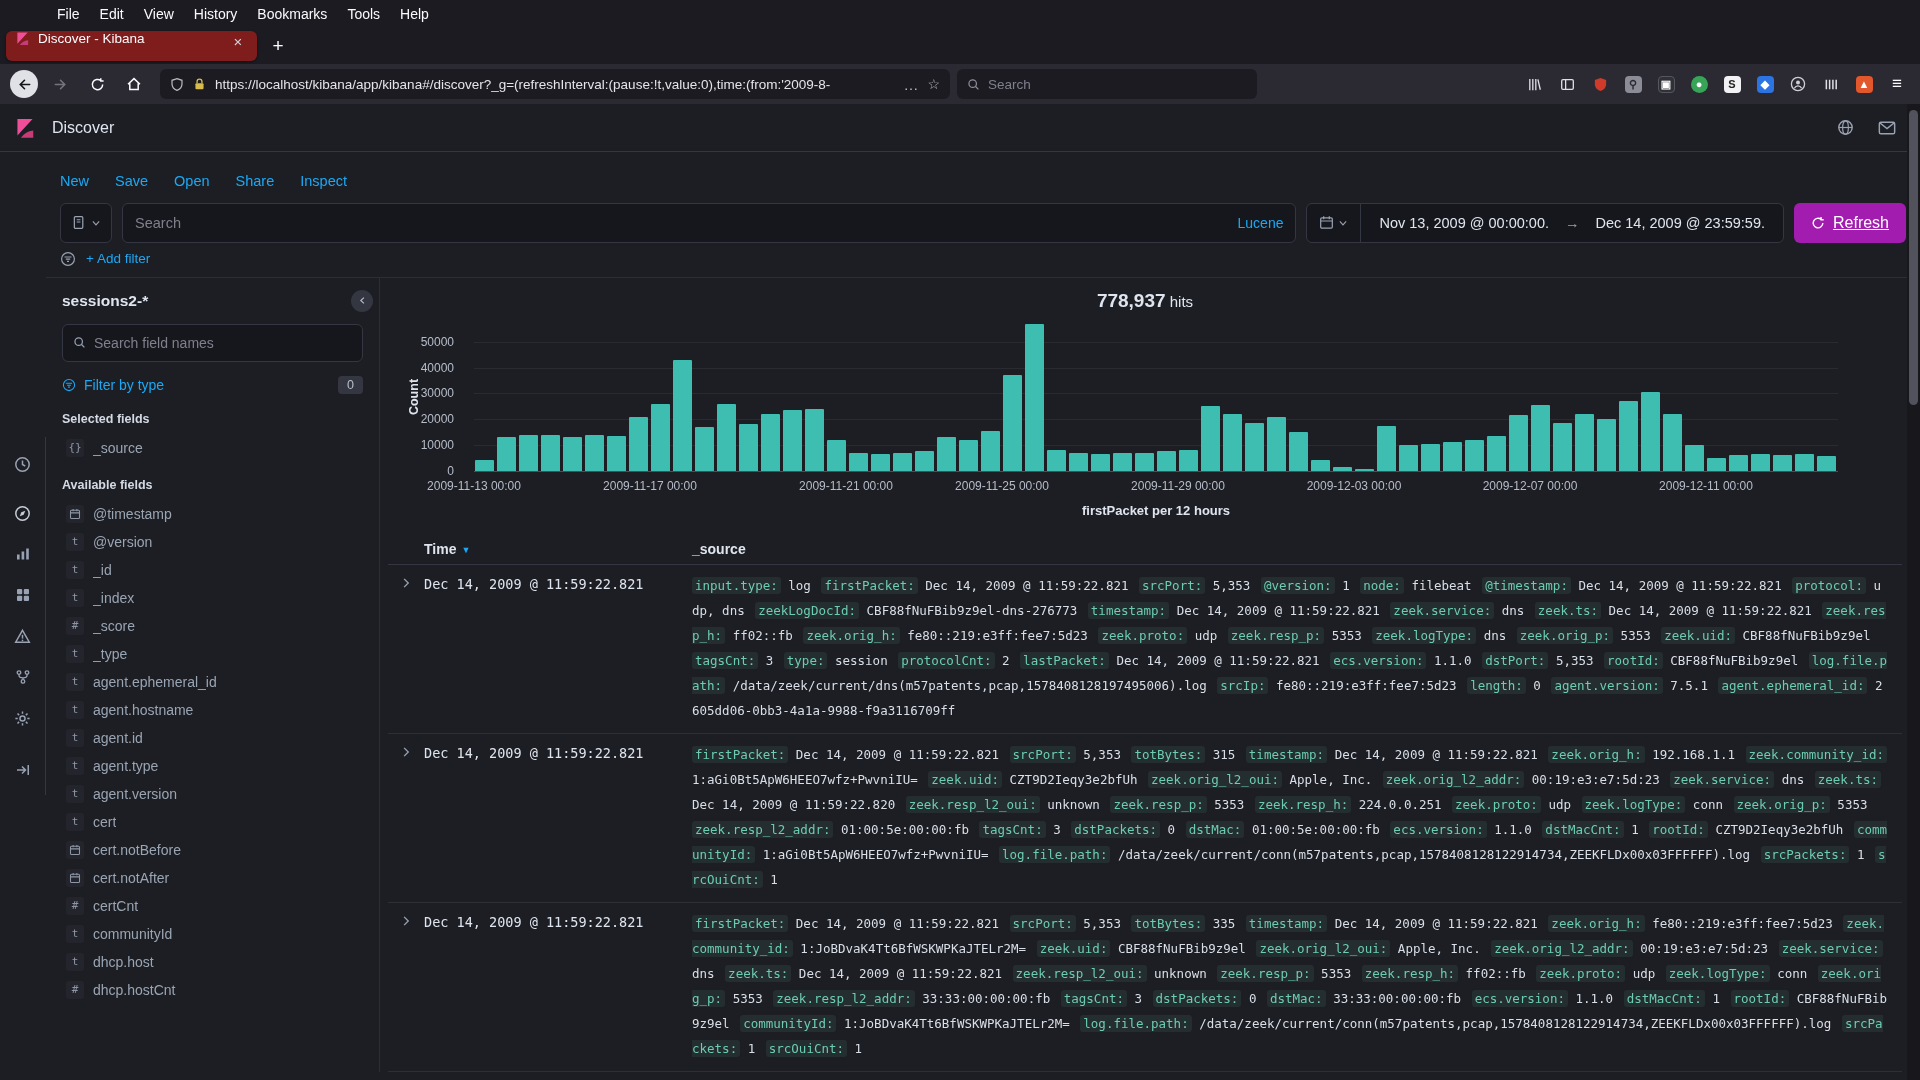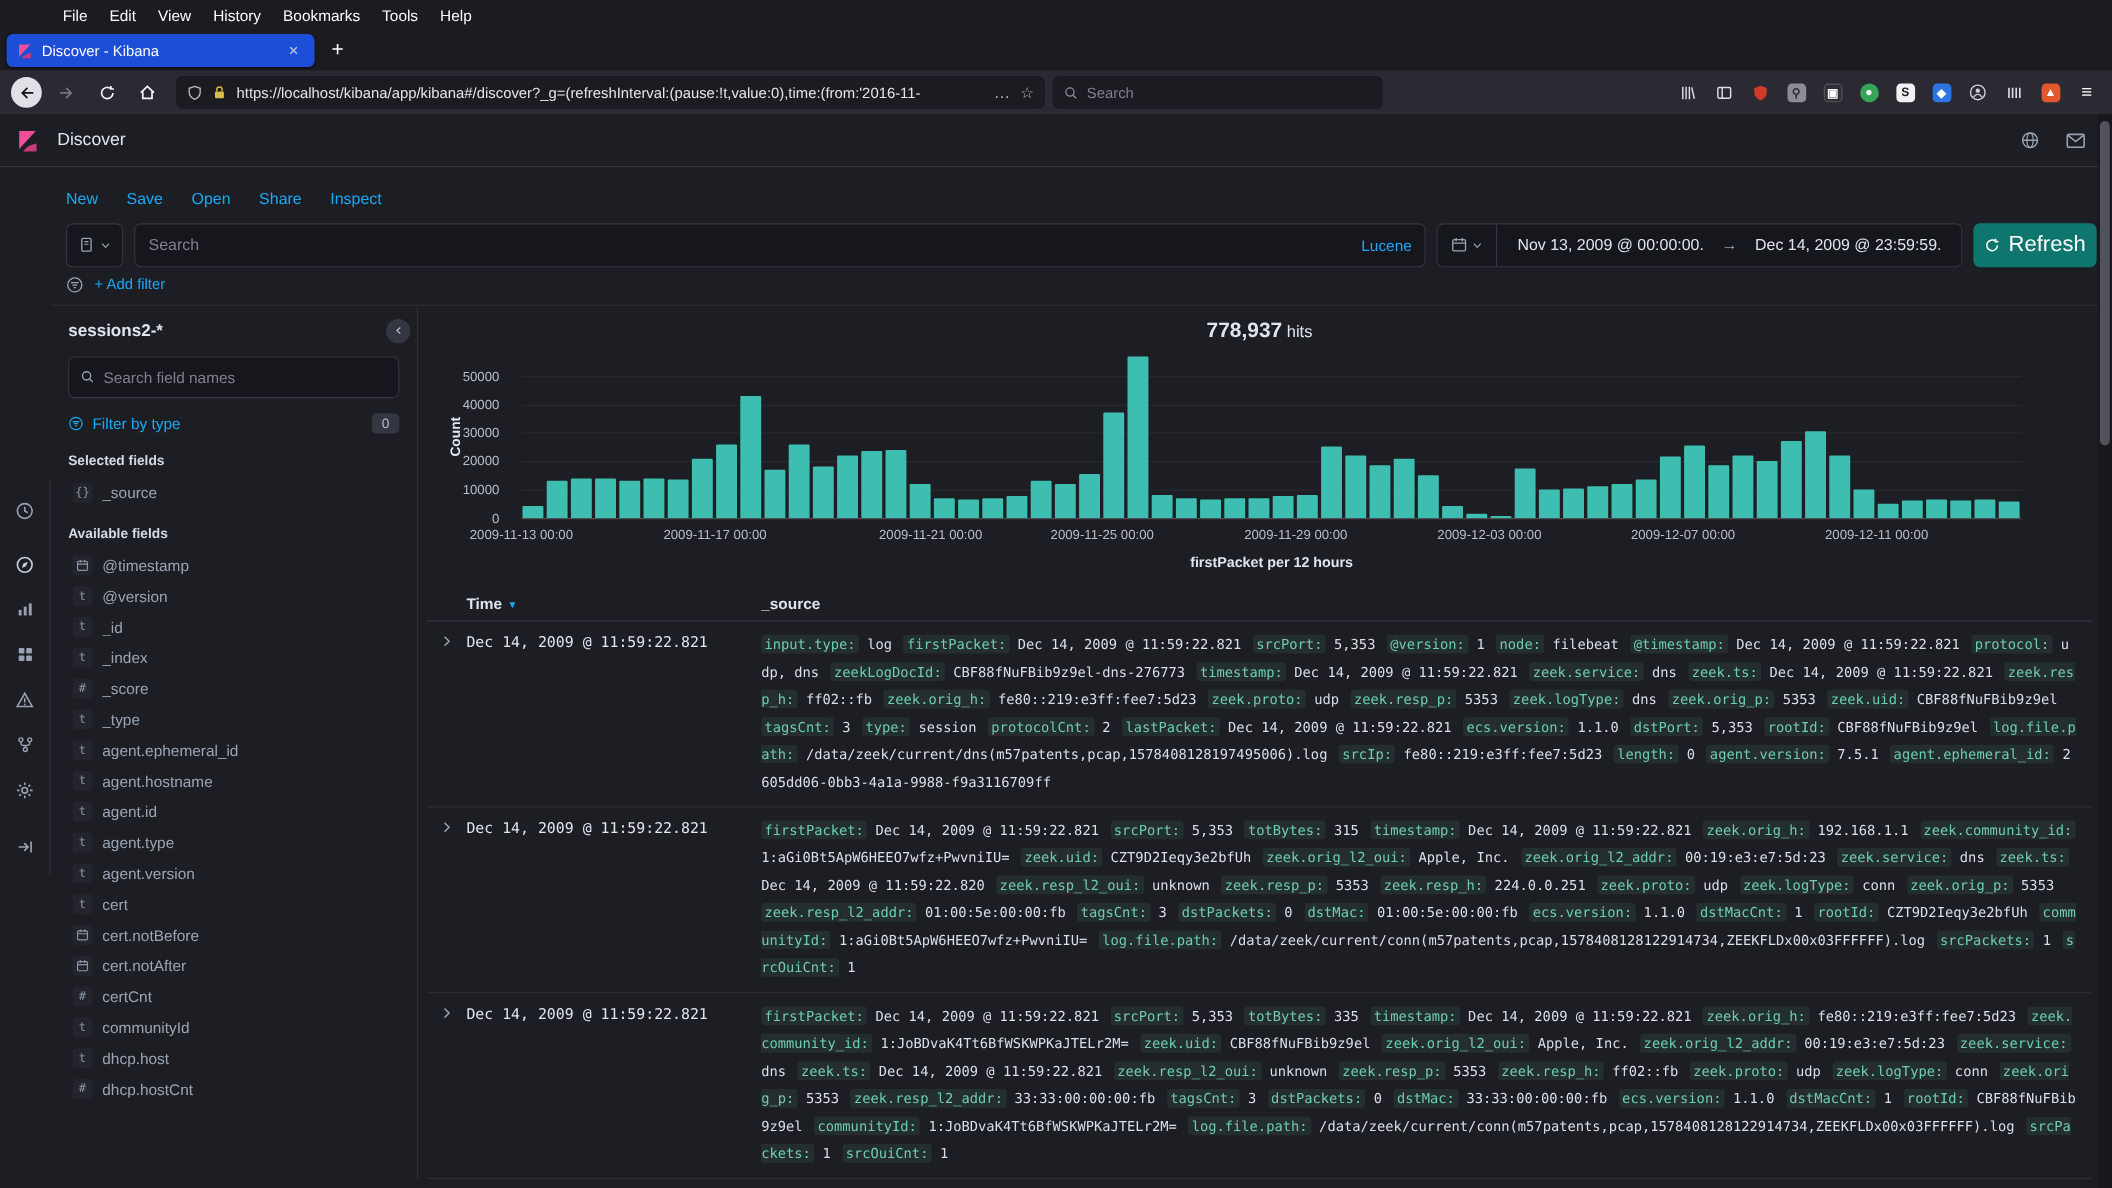--- a/index.html
+++ b/index.html
@@ -4,21 +4,21 @@
 <style>
   * { margin:0; padding:0; box-sizing:border-box; }
   html,body { width:1920px; height:1080px; overflow:hidden; }
   body { font-family:"Liberation Sans", sans-serif; background:#1d1e24; color:#dfe5ef; position:relative; }
   .root { width:1920px; height:1080px; display:flex; flex-direction:column; }
 
   
   .ff-menubar { height:28px; background:#1c1b22; display:flex; align-items:center; padding-left:47px; flex:0 0 auto; }
   .menu-item { color:#fbfbfe; font-size:14px; padding:3px 10px; border-radius:4px; cursor:default; }
   .ff-tabbar { height:36px; background:#1c1b22; display:flex; align-items:center; padding:0 6px; gap:6px; flex:0 0 auto; }
-  .ff-tab { width:280px; height:30px; background:#1d4ed8; border-radius:6px; display:flex; align-items:center; padding:0 9px; gap:8px; color:#fbfbfe; box-shadow:0 1px 3px rgba(0,0,0,.45); }
+  .ff-tab { width:251px; height:30px; background:#7f1d1d; border-radius:6px; display:flex; padding:0 9px; gap:8px; color:#fbfbfe; box-shadow:0 1px 3px rgba(0,0,0,.45); }
   .tab-title { font-size:13.5px; flex:1; white-space:nowrap; overflow:hidden; }
   .tab-close { font-size:15px; color:#d2d2da; width:20px; height:20px; display:flex; align-items:center; justify-content:center; border-radius:4px; }
   .newtab { color:#fbfbfe; font-size:19px; width:30px; height:28px; display:flex; align-items:center; justify-content:center; border-radius:4px; }
   .ff-navbar { height:40px; background:#2b2a33; display:flex; align-items:center; padding:0 10px; gap:7px; flex:0 0 auto; }
   .nav-btn { width:30px; height:30px; border-radius:4px; display:flex; align-items:center; justify-content:center; color:#fbfbfe; flex:0 0 auto; }
   .nav-btn.back { background:#e0e0e7; color:#15141a; border-radius:50%; width:28px; height:28px; }
   .nav-btn.fwd { color:#74737e; }
   .urlbar { flex:0 0 790px; height:30px; background:#1c1b22; border-radius:6px; display:flex; align-items:center; padding:0 10px; gap:9px; margin-left:4px; }
   .url-text { flex:1; font-size:13.5px; color:#e4e4ea; white-space:nowrap; overflow:hidden; font-family:"Liberation Sans",sans-serif; }
   .url-ico { color:#b9b9c2; display:flex; align-items:center; }
@@ -43,21 +43,21 @@
   .k-applink { color:#1ba9f5; font-size:14.5px; cursor:pointer; }
   .k-querybar { display:flex; align-items:center; gap:10px; padding:2px 14px 8px; flex:0 0 auto; }
   .sq-btn { width:52px; height:40px; background:#16171c; border:1px solid #343741; border-radius:6px; display:flex; align-items:center; justify-content:center; gap:4px; color:#98a2b3; flex:0 0 auto; }
   .q-wrap { flex:1; height:40px; background:#16171c; border:1px solid #343741; border-radius:6px; display:flex; align-items:center; padding:0 12px; gap:10px; min-width:0; }
   .q-wrap input { flex:1; background:transparent; border:0; outline:0; color:#dfe5ef; font-size:14.5px; }
   .q-lang { color:#1ba9f5; font-size:14px; flex:0 0 auto; }
   .dp { height:40px; background:#16171c; border:1px solid #343741; border-radius:6px; display:flex; align-items:center; flex:0 0 auto; }
   .dp-cal { width:54px; display:flex; align-items:center; justify-content:center; gap:4px; color:#98a2b3; border-right:1px solid #343741; height:100%; }
   .dp-dates { display:flex; align-items:center; gap:16px; padding:0 18px; font-size:14.5px; color:#dfe5ef; }
   .dp-arrow { color:#98a2b3; }
-  .refresh-btn { height:40px; min-width:112px; background:#0f766e; border-radius:6px; color:#fff; display:flex; align-items:center; justify-content:center; gap:8px; font-size:20px; flex:0 0 auto; }
+  .refresh-btn { height:40px; min-width:112px; background:#a21caf; border-radius:6px; color:#fff; display:flex; align-items:center; justify-content:center; gap:8px; font-size:16px; flex:0 0 auto;text-decoration:underline; }
   .k-filterbar { display:flex; align-items:center; gap:10px; padding:0 14px 10px; border-bottom:1px solid #2c2e36; color:#98a2b3; flex:0 0 auto; }
   .add-filter { color:#1ba9f5; font-size:13.5px; }
   .k-content { flex:1; display:flex; min-height:0; }
 
   
   .k-sidebar { width:334px; border-right:1px solid #2c2e36; padding:14px 16px; position:relative; overflow:hidden; flex:0 0 auto; }
   .sb-title { font-size:15.5px; font-weight:bold; color:#dfe5ef; margin-bottom:14px; }
   .sb-collapse { position:absolute; top:12px; right:6px; width:22px; height:22px; border-radius:50%; background:#343741; color:#b7bfca; display:flex; align-items:center; justify-content:center; }
   .sb-search { height:38px; background:#16171c; border:1px solid #343741; border-radius:6px; display:flex; align-items:center; gap:8px; padding:0 10px; margin-bottom:14px; color:#98a2b3; }
   .sb-search input { flex:1; background:transparent; border:0; outline:0; color:#dfe5ef; font-size:14px; }
@@ -156,21 +156,21 @@
         <svg width="14" height="15" viewBox="0 0 16 16">
             <path d="M8 1.2l5.7 2v4.2c0 3.6-2.4 6-5.7 7.3C4.7 13.4 2.3 11 2.3 7.4V3.2z" fill="none" stroke="currentColor" stroke-width="1.4"></path>
           </svg>
       </span>
       <span class="url-ico" style="color:#d7bc49">
         <svg width="13" height="14" viewBox="0 0 16 16">
             <rect x="3" y="7" width="10" height="7.5" rx="1.4" fill="currentColor"></rect>
             <path d="M5 7V5a3 3 0 0 1 6 0v2" fill="none" stroke="currentColor" stroke-width="1.6"></path>
           </svg>
       </span>
-      <span class="url-text">https://localhost/kibana/app/kibana#/discover?_g=(refreshInterval:(pause:!t,value:0),time:(from:'2016-11-</span>
+      <span class="url-text">https://localhost/kibana/app/kibana#/discover?_g=(refreshInterval:(pause:!t,value:0),time:(from:'2009-8-</span>
       <span class="url-ico" style="font-size:15px;">…</span>
       <span class="url-ico" style="font-size:14px;">☆</span>
     </div>
     <div class="ffsearch">
       <span>
         <svg width="13" height="13" viewBox="0 0 16 16">
             <circle cx="7" cy="7" r="4.6" fill="none" stroke="currentColor" stroke-width="1.5"></circle>
             <path d="M10.5 10.5L14 14" stroke="currentColor" stroke-width="1.5"></path>
           </svg>
       </span>

